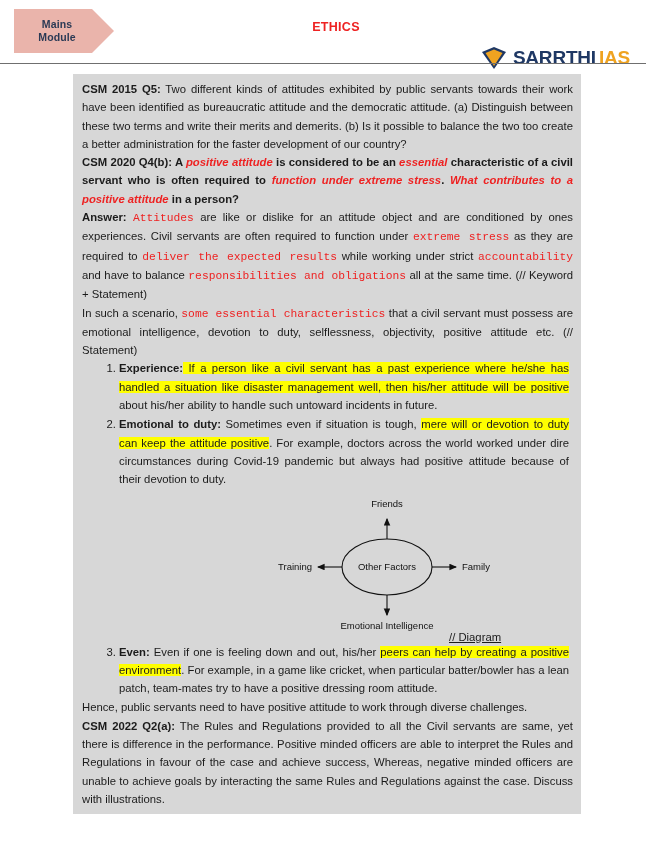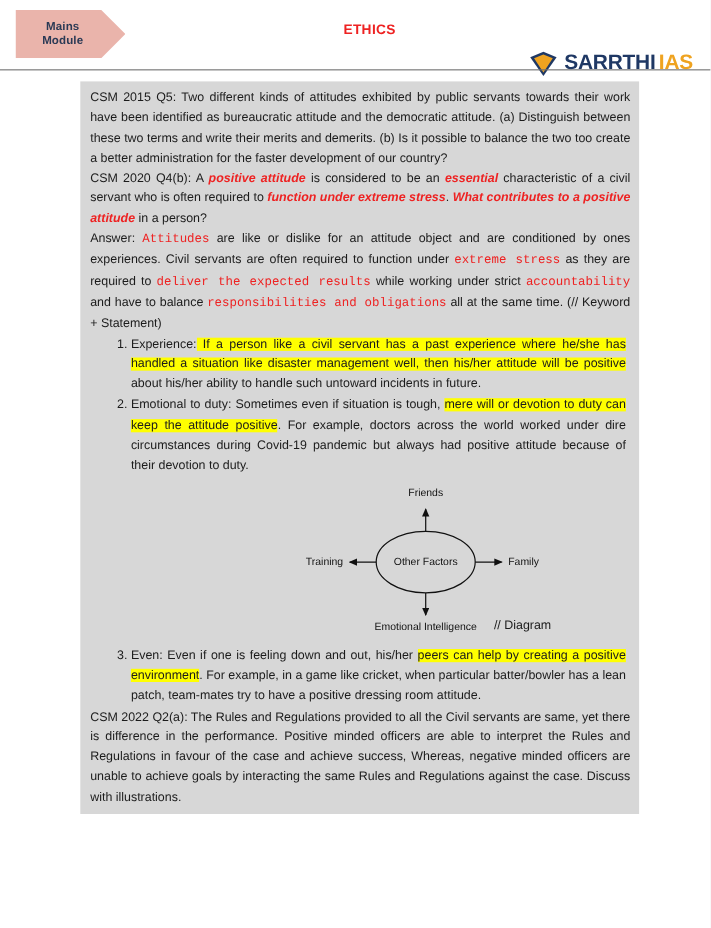--- a/index.html
+++ b/index.html
@@ -103,21 +103,21 @@
   }
   p.para, li.item, .hence {
     font-size: 11.3px;
     line-height: 1.62;
     text-align: justify;
     text-justify: inter-word;
     margin: 0;
     padding: 0 8px 0 9px;
   }
   p.para { margin-bottom: 0px; }
-  .b { font-weight: normal; }
+  .b { font-weight: bold; }
   .red { color: #ee2222; font-family: Liberation Mono, monospace; }
   .redb { color: #ee2222; font-weight: bold; font-style: italic; }
   .hl { background: #ffff00; }
 
   ol.points {
     margin: 0;
     padding-left: 46px;
     list-style-position: outside;
   }
   ol.points > li {
@@ -138,22 +138,23 @@
     margin: 4px 0 2px 0;
   }
   .diagram-svg {
     position: absolute;
     left: 148px;
     top: 0;
   }
   .diagram-note {
     position: absolute;
     left: 330px;
-    top: 123px;
+    top: 135px;
     font-size: 11.3px;
+    text-decoration: underline;
   }
 </style>
 </head>
 <body>
 
 <div class="header">
 
   <div class="badge-wrap">
     <div class="badge-shape">
       <div class="badge-text">
@@ -179,20 +180,21 @@
 </div>
 
 <div class="panel">
 
   <p class="para"><span class="b">CSM 2015 Q5:</span><span> Two different kinds of attitudes exhibited by public servants towards their work have been identified as bureaucratic attitude and the democratic attitude. (a) Distinguish between these two terms and write their merits and demerits. (b) Is it possible to balance the two too create a better administration for the faster development of our country?</span></p>
 
   <p class="para"><span class="b">CSM 2020 Q4(b):</span><span class="b"> A </span><span class="redb">positive attitude</span><span class="b"> is considered to be an </span><span class="redb">essential</span><span class="b"> characteristic of a civil servant who is often required to </span><span class="redb">function under extreme stress</span><span class="b">. </span><span class="redb">What contributes to a positive attitude</span><span class="b"> in a person?</span></p>
 
   <p class="para"><span class="b">Answer:</span><span> </span><span class="red">Attitudes</span><span> are like or dislike for an attitude object and are conditioned by ones experiences. Civil servants are often required to function under </span><span class="red">extreme stress</span><span> as they are required to </span><span class="red">deliver the expected results</span><span> while working under strict </span><span class="red">accountability</span><span> and have to balance </span><span class="red">responsibilities and obligations</span><span> all at the same time. (// Keyword + Statement)</span></p>
 
+  <p class="para"><span>In such a scenario, </span><span class="red">some essential characteristics</span><span> that a civil servant must possess are emotional intelligence, devotion to duty, selflessness, objectivity, positive attitude etc. (// Statement)</span></p>
 
 
   <ol class="points">
     <li><span class="b">Experience:</span><span></span><span class="hl"> If a person like a civil servant has a past experience where he/she has handled a situation like disaster management well, then his/her attitude will be positive</span><span> about his/her ability to handle such untoward incidents in future.</span></li>
 
     <li><span class="b">Emotional to duty:</span><span> Sometimes even if situation is tough, </span><span class="hl">mere will or devotion to duty can keep the attitude positive</span><span>. For example, doctors across the world worked under dire circumstances during Covid-19 pandemic but always had positive attitude because of their devotion to duty.</span>
 
       <div class="diagram-block">
         <svg class="diagram-svg" width="240" height="148" viewBox="0 0 240 148">
           <defs>
@@ -217,16 +219,17 @@
           <text x="45" y="77" font-family="Liberation Sans, sans-serif" font-size="9.5" fill="#111" text-anchor="end">Training</text>
         </svg>
 
         <div class="diagram-note">// Diagram</div>
       </div>
     </li>
 
     <li><span class="b">Even:</span><span> Even if one is feeling down and out, his/her </span><span class="hl">peers can help by creating a positive environment</span><span>. For example, in a game like cricket, when particular batter/bowler has a lean patch, team-mates try to have a positive dressing room attitude.</span></li>
   </ol>
 
+  <p class="para hence">Hence, public servants need to have positive attitude to work through diverse challenges.</p>
 
   <p class="para"><span class="b">CSM 2022 Q2(a):</span><span> The Rules and Regulations provided to all the Civil servants are same, yet there is difference in the performance. Positive minded officers are able to interpret the Rules and Regulations in favour of the case and achieve success, Whereas, negative minded officers are unable to achieve goals by interacting the same Rules and Regulations against the case. Discuss with illustrations.</span></p>
 
 </div>
 
 </body></html>

